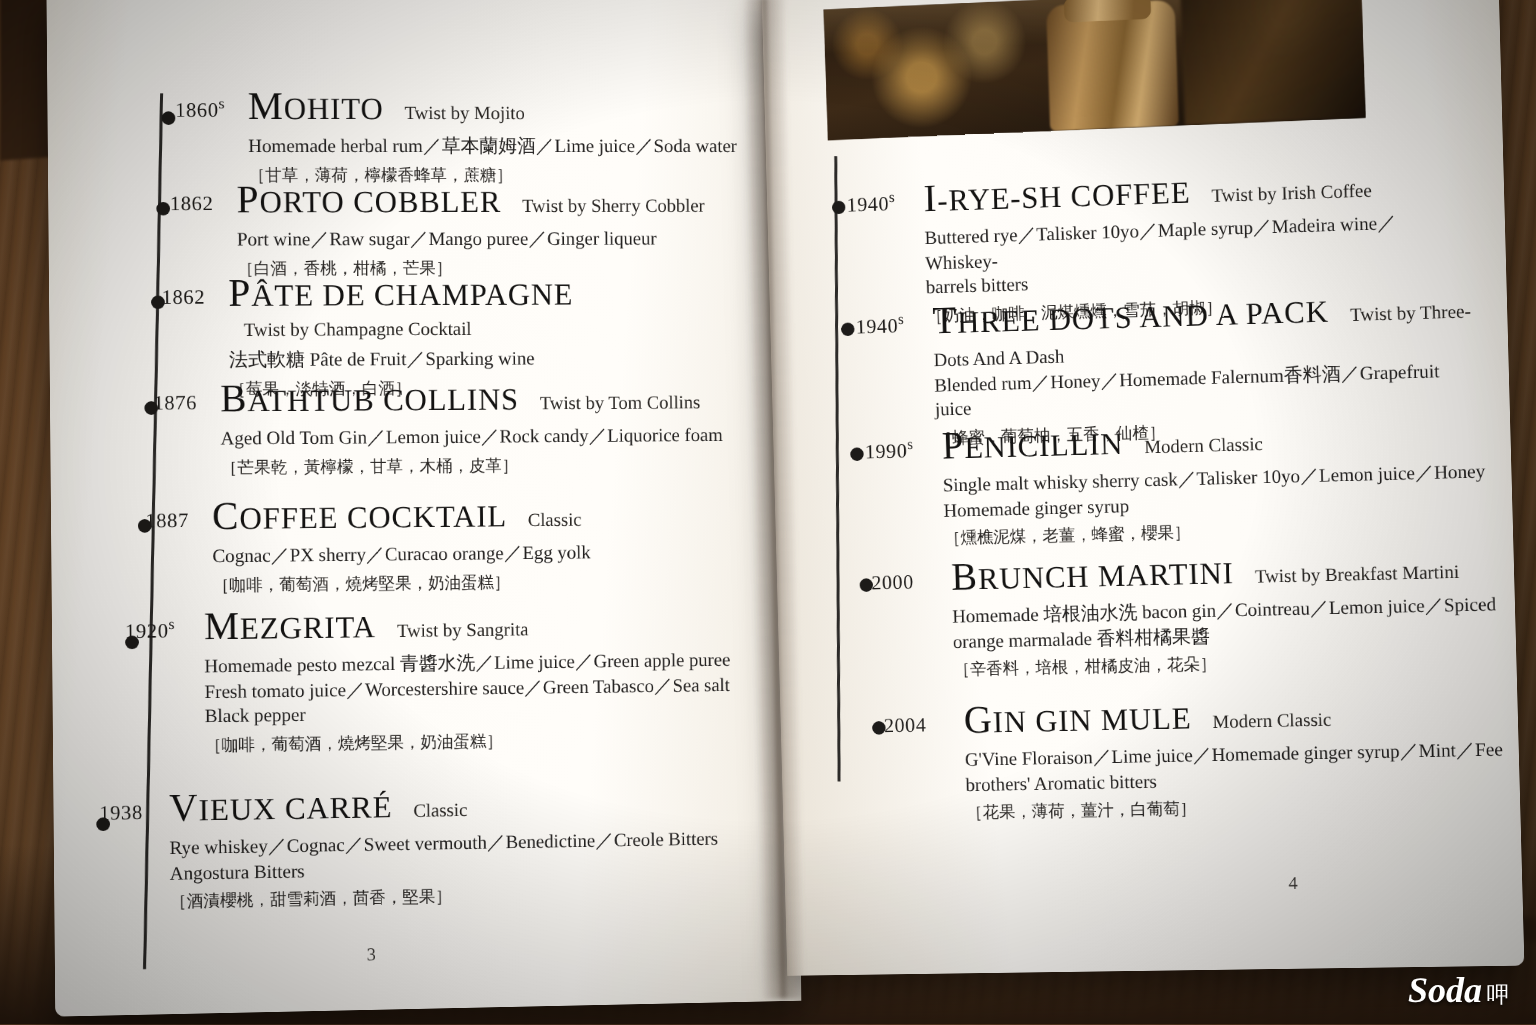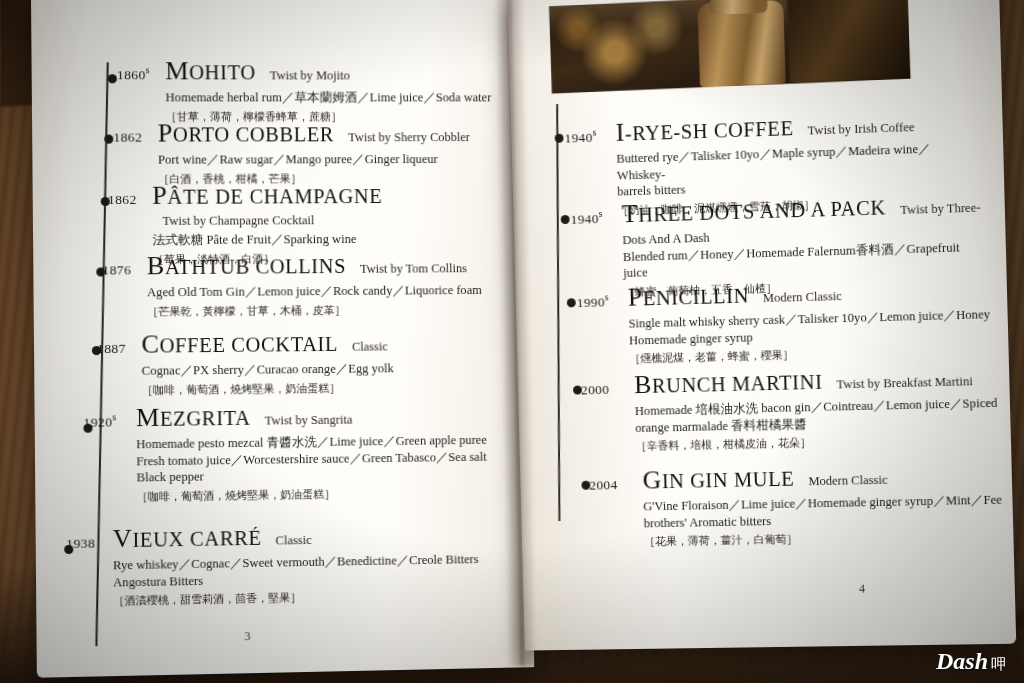--- a/index.html
+++ b/index.html
@@ -335,15 +335,15 @@
         <div class="pgnum" style="left:338px;top:596px;">4</div>
       </div>
     </div>
 
     <div class="gutter"></div>
   </div>
 
   <div class="vignette"></div>
 
   <div class="watermark">
-    <span>Dash</span><span class="zh">呷</span>
+    <span>Soda</span><span class="zh">呷</span>
   </div>
 </div>
 
 </body></html>

